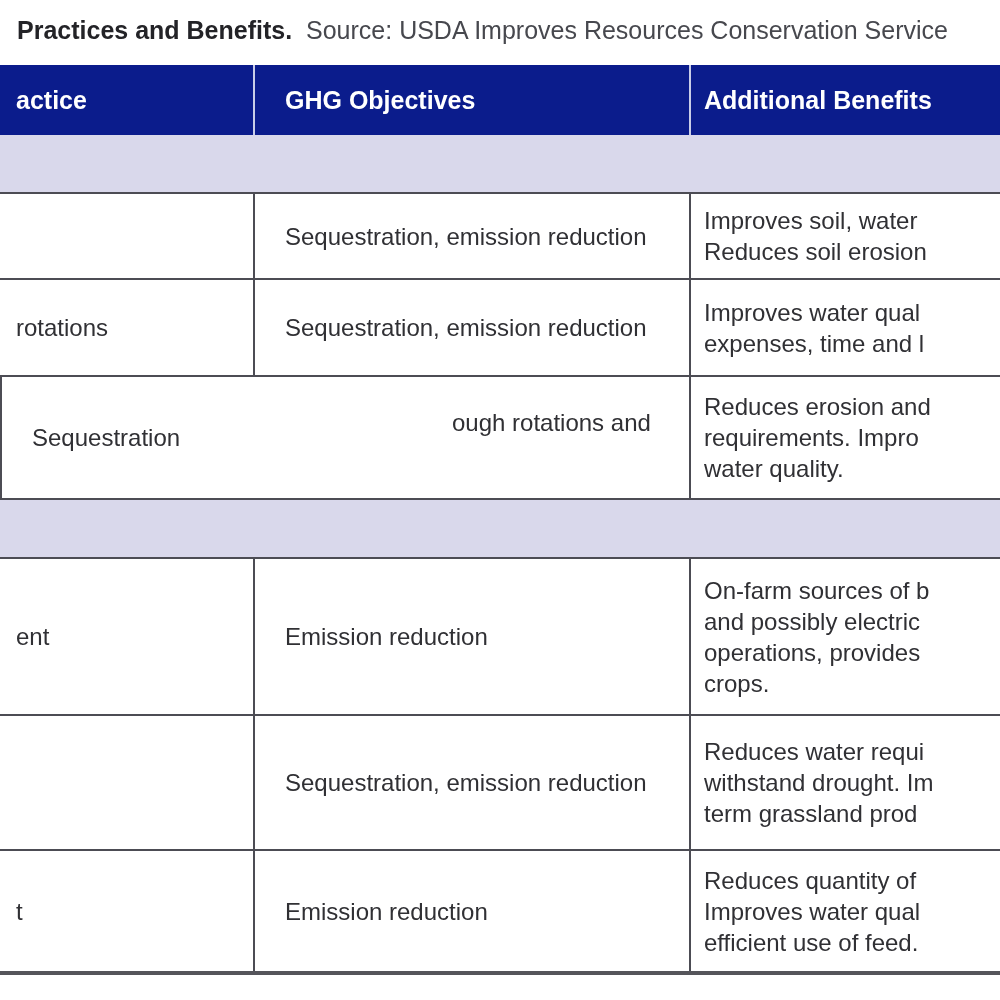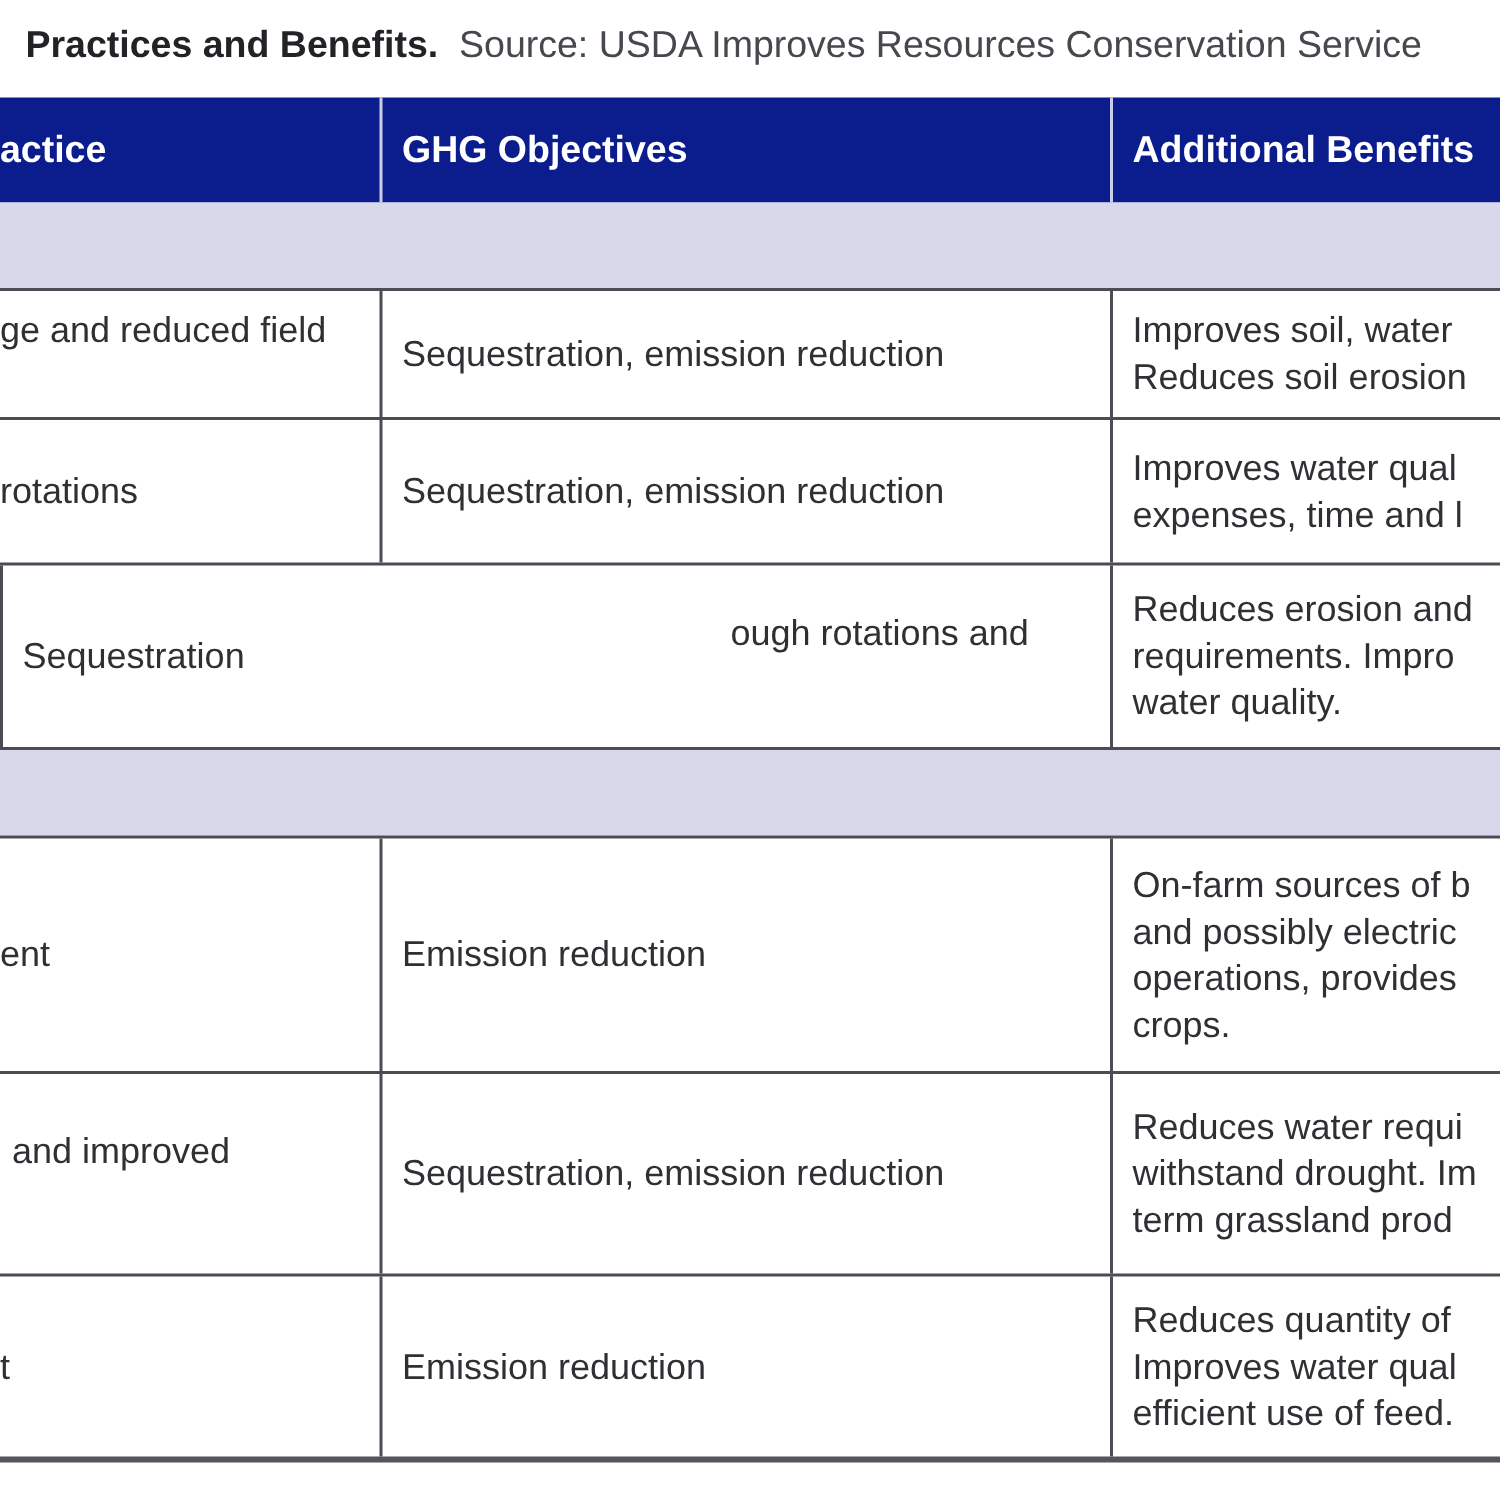--- a/index.html
+++ b/index.html
@@ -33,22 +33,22 @@
     white-space:nowrap;
     overflow:hidden;
   }
   .caption .bold{font-weight:700;color:var(--caption-text);margin-left:17px;}
   .caption .src{font-weight:400;color:var(--source-text);}
 
   
   .tbl{width:1040px;}
   .row{display:flex;width:1040px;}
   .cell{flex:none;display:flex;flex-direction:column;justify-content:center;overflow:visible;}
-  .c1{width:253px;padding-left:0;}
-  .c2{width:487px;padding-left:13px;border-left:2px solid var(--border);}
+  .c1{width:253px;padding-left:16px;}
+  .c2{width:436px;padding-left:30px;border-left:2px solid var(--border);}
   .c3{width:300px;padding-left:13px;border-left:2px solid var(--border);}
   .line{min-height:31px;line-height:31px;font-size:24px;white-space:nowrap;}
 
   .thead{height:70px;background:var(--header-bg);}
   .thead .cell{justify-content:center;}
   .thead .c2,.thead .c3{border-left:2px solid var(--header-divider);}
   .thead .line{
     color:var(--header-text);
     font-weight:700;
     font-size:25px;
@@ -89,21 +89,20 @@
       </div>
       <div class="cell c3">
         <div class="line">Additional Benefits</div>
       </div>
     </div>
 
     <div class="band"></div>
 
     <div class="row r r1">
       <div class="cell c1">
-        <div class="line">ge and reduced field</div>
         <div class="line"></div>
       </div>
       <div class="cell c2">
         <div class="line">Sequestration, emission reduction</div>
       </div>
       <div class="cell c3">
         <div class="line">Improves soil, water</div>
         <div class="line">Reduces soil erosion</div>
       </div>
     </div>
@@ -148,21 +147,20 @@
       <div class="cell c3">
         <div class="line">On-farm sources of b</div>
         <div class="line">and possibly electric</div>
         <div class="line">operations, provides</div>
         <div class="line">crops.</div>
       </div>
     </div>
 
     <div class="row r r5">
       <div class="cell c1">
-        <div class="line">and improved</div>
         <div class="line"></div>
       </div>
       <div class="cell c2">
         <div class="line">Sequestration, emission reduction</div>
       </div>
       <div class="cell c3">
         <div class="line">Reduces water requi</div>
         <div class="line">withstand drought. Im</div>
         <div class="line">term grassland prod</div>
       </div>

